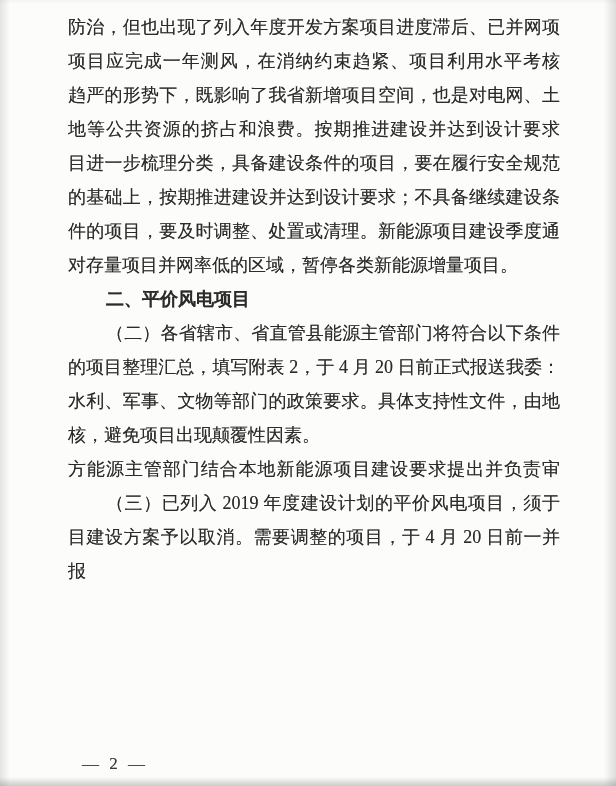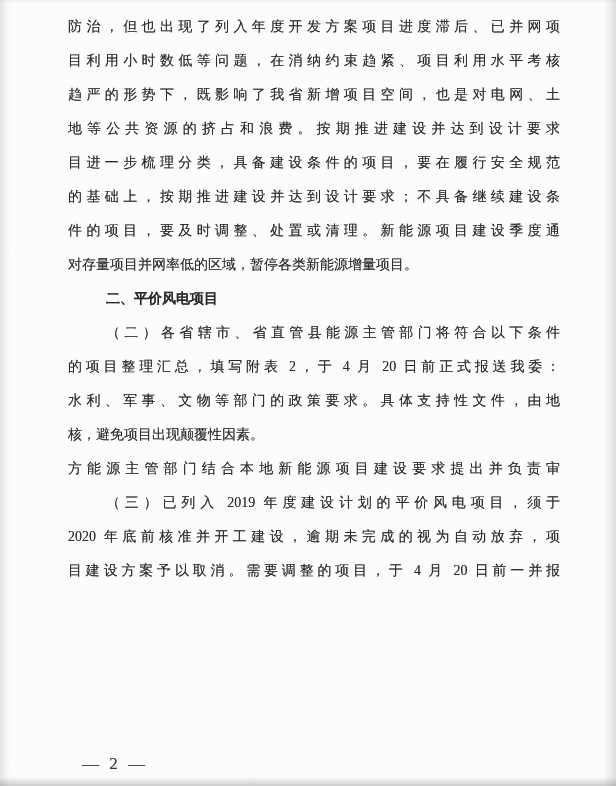--- a/index.html
+++ b/index.html
@@ -37,21 +37,21 @@
     background: linear-gradient(to bottom, rgba(140,140,140,0.08), rgba(140,140,140,0));
     pointer-events: none;
   }
   .content {
     position: absolute;
     left: 68px;
     top: 10px;
     width: 492px;
   }
   .line {
-    font-size: 14px;
+    font-size: 18px;
     height: 34px;
     line-height: 34px;
     text-align: justify;
     white-space: nowrap;
     text-shadow: 0 0 0.5px rgba(40,40,40,0.55);
   }
   .fill {
     white-space: normal;
     text-align-last: justify;
   }
@@ -72,32 +72,31 @@
 <body>
 
 <div class="scan-page">
   <div class="edge-top"></div>
   <div class="edge-left"></div>
   <div class="edge-right"></div>
   <div class="edge-bottom"></div>
 
   <div class="content">
     <div class="line fill">防治，但也出现了列入年度开发方案项目进度滞后、已并网项</div>
-    <div class="line fill">目利用小时数低等问题，在消纳约束趋紧、项目利用水平考核</div>
+    <div class="line fill">项目应完成一年测风，在消纳约束趋紧、项目利用水平考核</div>
     <div class="line fill">趋严的形势下，既影响了我省新增项目空间，也是对电网、土</div>
     <div class="line fill">地等公共资源的挤占和浪费。按期推进建设并达到设计要求</div>
     <div class="line fill">目进一步梳理分类，具备建设条件的项目，要在履行安全规范</div>
     <div class="line fill">的基础上，按期推进建设并达到设计要求；不具备继续建设条</div>
     <div class="line fill">件的项目，要及时调整、处置或清理。新能源项目建设季度通</div>
     <div class="line">对存量项目并网率低的区域，暂停各类新能源增量项目。</div>
     <div class="line indent bold">二、平价风电项目</div>
     <div class="line indent fill">（二）各省辖市、省直管县能源主管部门将符合以下条件</div>
     <div class="line fill">的项目整理汇总，填写附表 2，于 4 月 20 日前正式报送我委：</div>
     <div class="line fill">水利、军事、文物等部门的政策要求。具体支持性文件，由地</div>
     <div class="line">核，避免项目出现颠覆性因素。</div>
     <div class="line fill">方能源主管部门结合本地新能源项目建设要求提出并负责审</div>
     <div class="line indent fill">（三）已列入 2019 年度建设计划的平价风电项目，须于</div>
-    <div class="line fill">2020 年底前核准并开工建设，逾期未完成的视为自动放弃，项</div>
     <div class="line fill">目建设方案予以取消。需要调整的项目，于 4 月 20 日前一并报</div>
   </div>
 
   <div class="pagenum">— 2 —</div>
 </div>
 
 </body></html>

